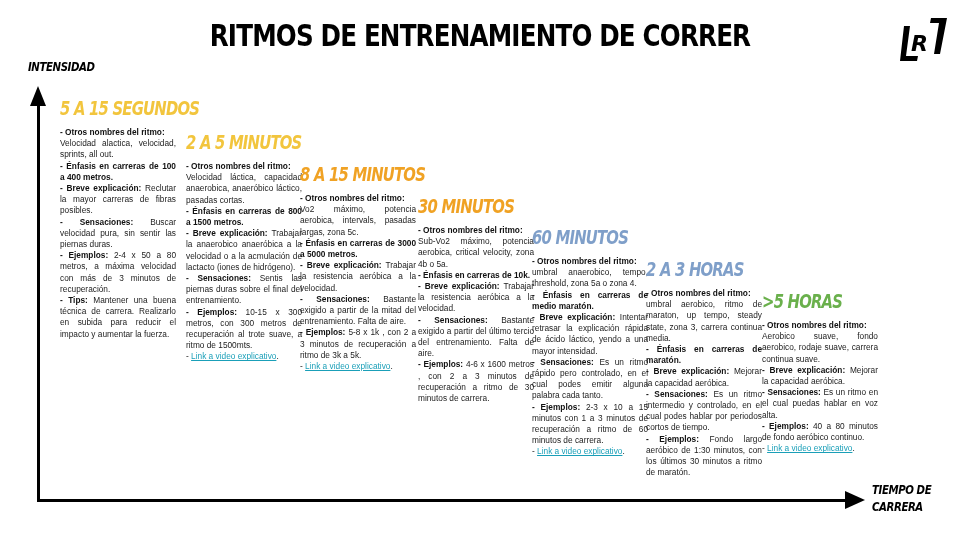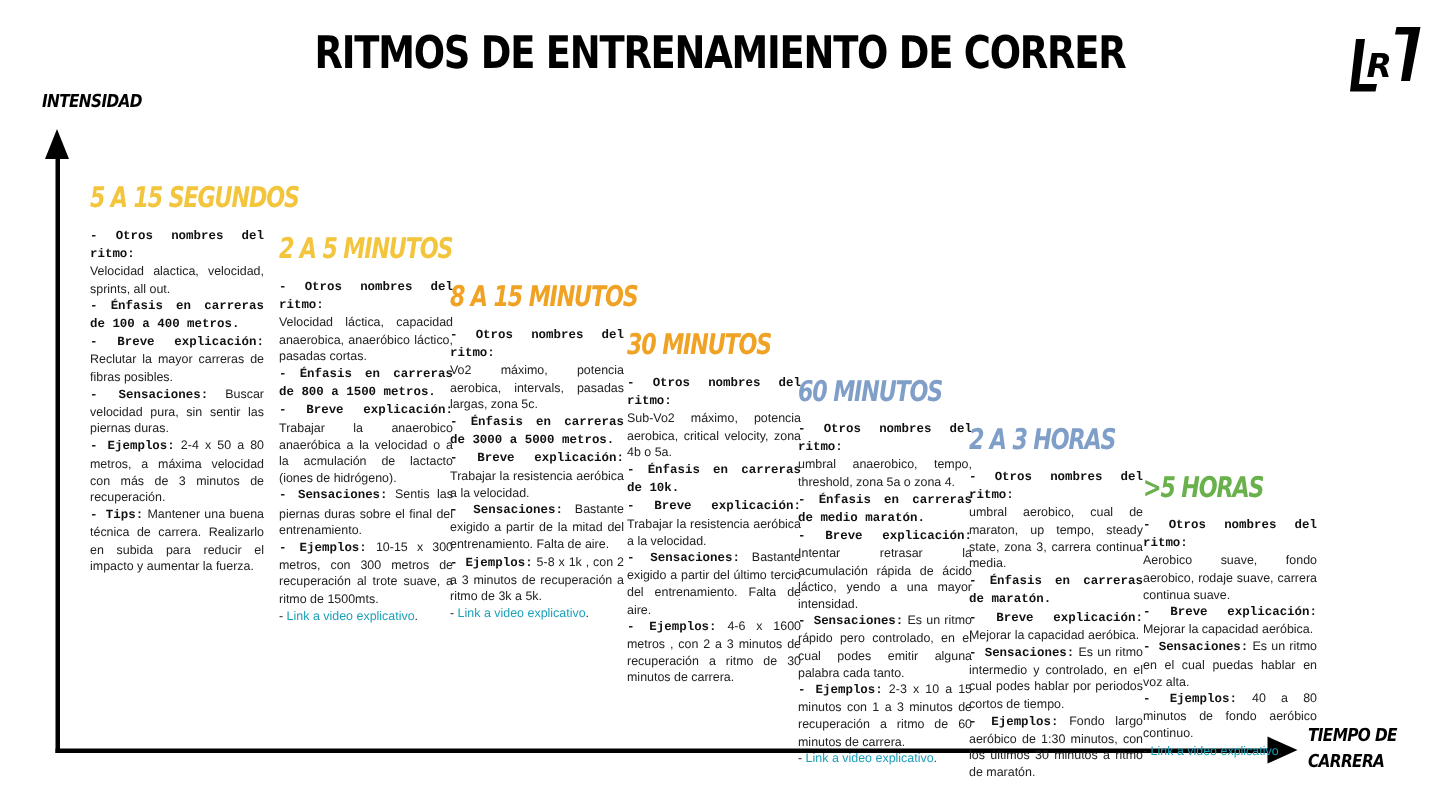--- a/index.html
+++ b/index.html
@@ -15,27 +15,27 @@
   .y-label { top:60px; left:28px; }
   .x-label { top:482px; left:872px; line-height:17px; }
   .y-axis { position:absolute; left:37px; top:102px; width:3px; height:400px; background:#000; }
   .y-arrow { position:absolute; left:30px; top:86px; width:0; height:0;
              border-left:8px solid transparent; border-right:8px solid transparent;
              border-bottom:20px solid #000; }
   .x-axis { position:absolute; left:37px; top:499px; width:810px; height:3px; background:#000; }
   .x-arrow { position:absolute; left:845px; top:491px; width:0; height:0;
              border-top:9px solid transparent; border-bottom:9px solid transparent;
              border-left:20px solid #000; }
-  .col { position:absolute; width:116px; font-size:8.3px; line-height:11.2px; text-align:justify;margin-top:24px; }
+  .col { position:absolute; width:116px; font-size:8.3px; line-height:11.2px; text-align:justify; }
   .col .h { font-family:"DejaVu Sans", sans-serif; font-weight:bold; font-style:italic;
             font-size:19px; letter-spacing:-1px; white-space:nowrap;
             transform:scaleX(0.78); transform-origin:left; margin-bottom:8px; line-height:22px; }
   .col p { margin:0; }
-  .col b { font-weight:bold; color:#111;font-family:Liberation Mono, monospace; }
-  .link { color:#1a9fb8; }
+  .col b { font-weight:bold; color:#111; }
+  .link { color:#1a9fb8; text-decoration:underline; }
 </style>
 </head>
 <body>
 
 <div class="title">RITMOS DE ENTRENAMIENTO DE CORRER</div>
 
 <svg class="logo" viewBox="0 0 52 52">
   <polygon points="6,14 12,14 8,44 20,44 19,49 2,49" fill="#000"></polygon>
   <text x="13" y="39" font-family="DejaVu Sans, sans-serif" font-weight="bold" font-style="italic" font-size="22" fill="#000">R</text>
   <polygon points="33,6 49,6 42,42 36,42 41,11 32,11" fill="#000"></polygon>
@@ -84,28 +84,28 @@
       <p><b>- Otros nombres del ritmo:</b><br><span>Sub-Vo2 máximo, potencia aerobica, critical velocity, zona 4b o 5a.</span></p>
       <p><b>- Énfasis en carreras de 10k.</b></p>
       <p><b>- Breve explicación:</b> <span>Trabajar la resistencia aeróbica a la velocidad.</span></p>
       <p><b>- Sensaciones:</b> <span>Bastante exigido a partir del último tercio del entrenamiento. Falta de aire.</span></p>
       <p><b>- Ejemplos:</b> <span>4-6 x 1600 metros , con 2 a 3 minutos de recuperación a ritmo de 30 minutos de carrera.</span></p>
     </div>
     <div class="col" style="left: 532px; top: 226px;">
       <div class="h" style="color:#7f9fc9">60 MINUTOS</div>
       <p><b>- Otros nombres del ritmo:</b><br><span>umbral anaerobico, tempo, threshold, zona 5a o zona 4.</span></p>
       <p><b>- Énfasis en carreras de medio maratón.</b></p>
-      <p><b>- Breve explicación:</b> <span>Intentar retrasar la acumulación rápida de ácido láctico, yendo a una mayor intensidad.</span></p>
+      <p><b>- Breve explicación:</b> <span>Intentar retrasar la explicación rápida de ácido láctico, yendo a una mayor intensidad.</span></p>
       <p><b>- Sensaciones:</b> <span>Es un ritmo rápido pero controlado, en el cual podes emitir alguna palabra cada tanto.</span></p>
       <p><b>- Ejemplos:</b> <span>2-3 x 10 a 15 minutos con 1 a 3 minutos de recuperación a ritmo de 60 minutos de carrera.</span></p>
       <p><span>- </span><a class="link">Link a video explicativo</a><span>.</span></p>
     </div>
     <div class="col" style="left: 646px; top: 258px;">
       <div class="h" style="color:#7f9fc9">2 A 3 HORAS</div>
-      <p><b>- Otros nombres del ritmo:</b><br><span>umbral aerobico, cual de maraton, up tempo, steady state, zona 3, carrera continua media.</span></p>
+      <p><b>- Otros nombres del ritmo:</b><br><span>umbral aerobico, ritmo de maraton, up tempo, steady state, zona 3, carrera continua media.</span></p>
       <p><b>- Énfasis en carreras de maratón.</b></p>
       <p><b>- Breve explicación:</b> <span>Mejorar la capacidad aeróbica.</span></p>
       <p><b>- Sensaciones:</b> <span>Es un ritmo intermedio y controlado, en el cual podes hablar por periodos cortos de tiempo.</span></p>
       <p><b>- Ejemplos:</b> <span>Fondo largo aeróbico de 1:30 minutos, con los últimos 30 minutos a ritmo de maratón.</span></p>
     </div>
     <div class="col" style="left: 762px; top: 290px;">
       <div class="h" style="color:#6ab04c">&gt;5  HORAS</div>
       <p><b>- Otros nombres del ritmo:</b><br><span>Aerobico suave, fondo aerobico, rodaje suave, carrera continua suave.</span></p>
       <p><b>- Breve explicación:</b> <span>Mejorar la capacidad aeróbica.</span></p>
       <p><b>- Sensaciones:</b> <span>Es un ritmo en el cual puedas hablar en voz alta.</span></p>

